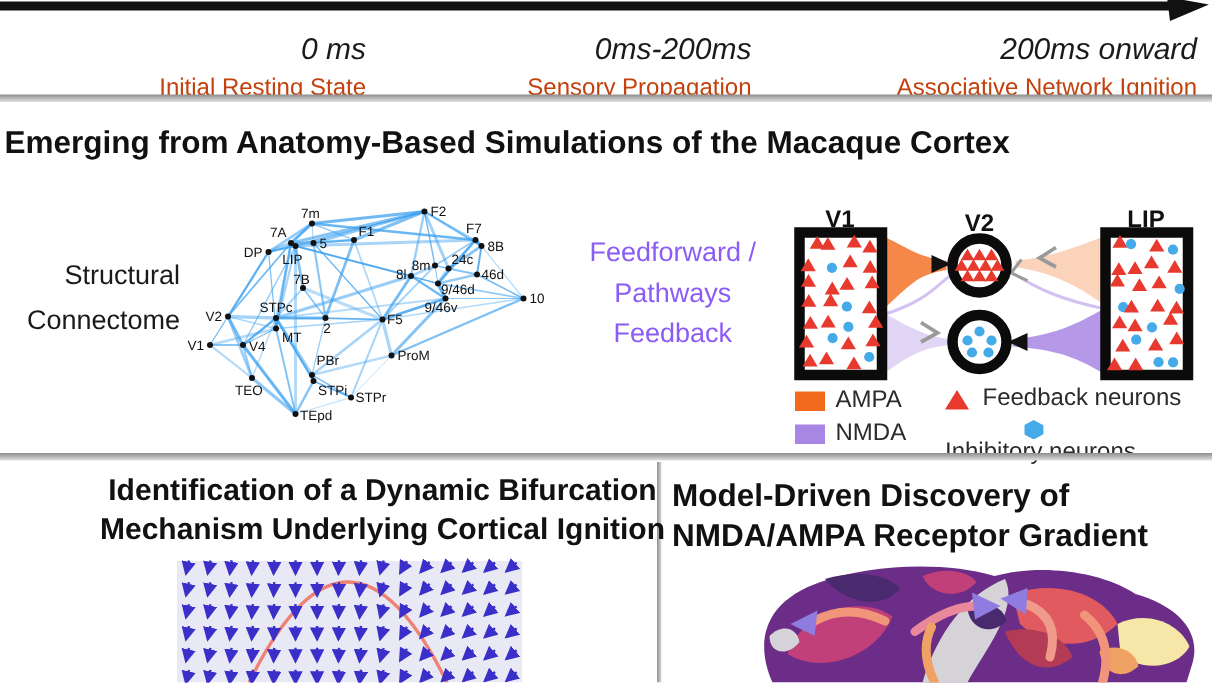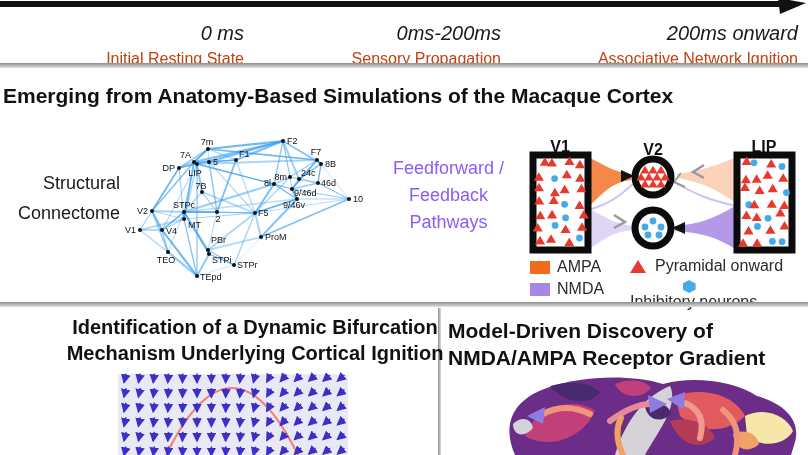--- a/index.html
+++ b/index.html
@@ -227,22 +227,22 @@
     <circle cx="209" cy="254" r="2" fill="#111"></circle>
     <text x="212" y="263" text-anchor="start" class="nodelabel">STPi</text>
     <circle cx="234" cy="265" r="2" fill="#111"></circle>
     <text x="237" y="268" text-anchor="start" class="nodelabel">STPr</text>
     <circle cx="197" cy="276" r="2" fill="#111"></circle>
     <text x="200" y="280" text-anchor="start" class="nodelabel">TEpd</text>
   </svg>
 
 <div class="pathways-label">
   <div>Feedforward /</div>
+  <div>Pathways</div>
   <div>Feedback</div>
-  <div>Pathways</div>
 </div>
 
 <div class="region-label" style="left:532px;top:138px;">V1</div>
 <div class="region-label" style="left:625px;top:141px;">V2</div>
 <div class="region-label" style="left:736px;top:138px;">LIP</div>
 
 <svg id="areas-svg" style="left:515px;top:130px;width:293px;height:128px;" viewBox="0 0 293 128">
 
   <path d="M73,27 C92,36 96,41 116,44 L116,50 C96,53 92,60 73,77 Z" fill="var(--ampa)" opacity="0.8"></path>
 
@@ -351,21 +351,21 @@
 <div class="legend-item" style="left:530px;top:258px;">
   <span class="sw-square" style="background:var(--ampa);"></span>
   <span>AMPA</span>
 </div>
 <div class="legend-item" style="left:530px;top:280px;">
   <span class="sw-square" style="background:var(--nmda);"></span>
   <span>NMDA</span>
 </div>
 <div class="legend-item" style="left:630px;top:257px;">
   <span class="sw-tri"></span>
-  <span>Pyramidal onward</span>
+  <span>Feedback neurons</span>
 </div>
 <div class="legend-item" style="left:630px;top:280px;flex-direction:column;">
   <span class="sw-hex"></span>
   <span>Inhibitory neurons</span>
 </div>
 
 <div class="hdiv" style="top:302px;"></div>
 <div class="vdiv" style="left:438px;top:308px;height:147px;"></div>
 
 <div class="h-bottom" style="left:0px;top:314px;width:510px;text-align:center;">

